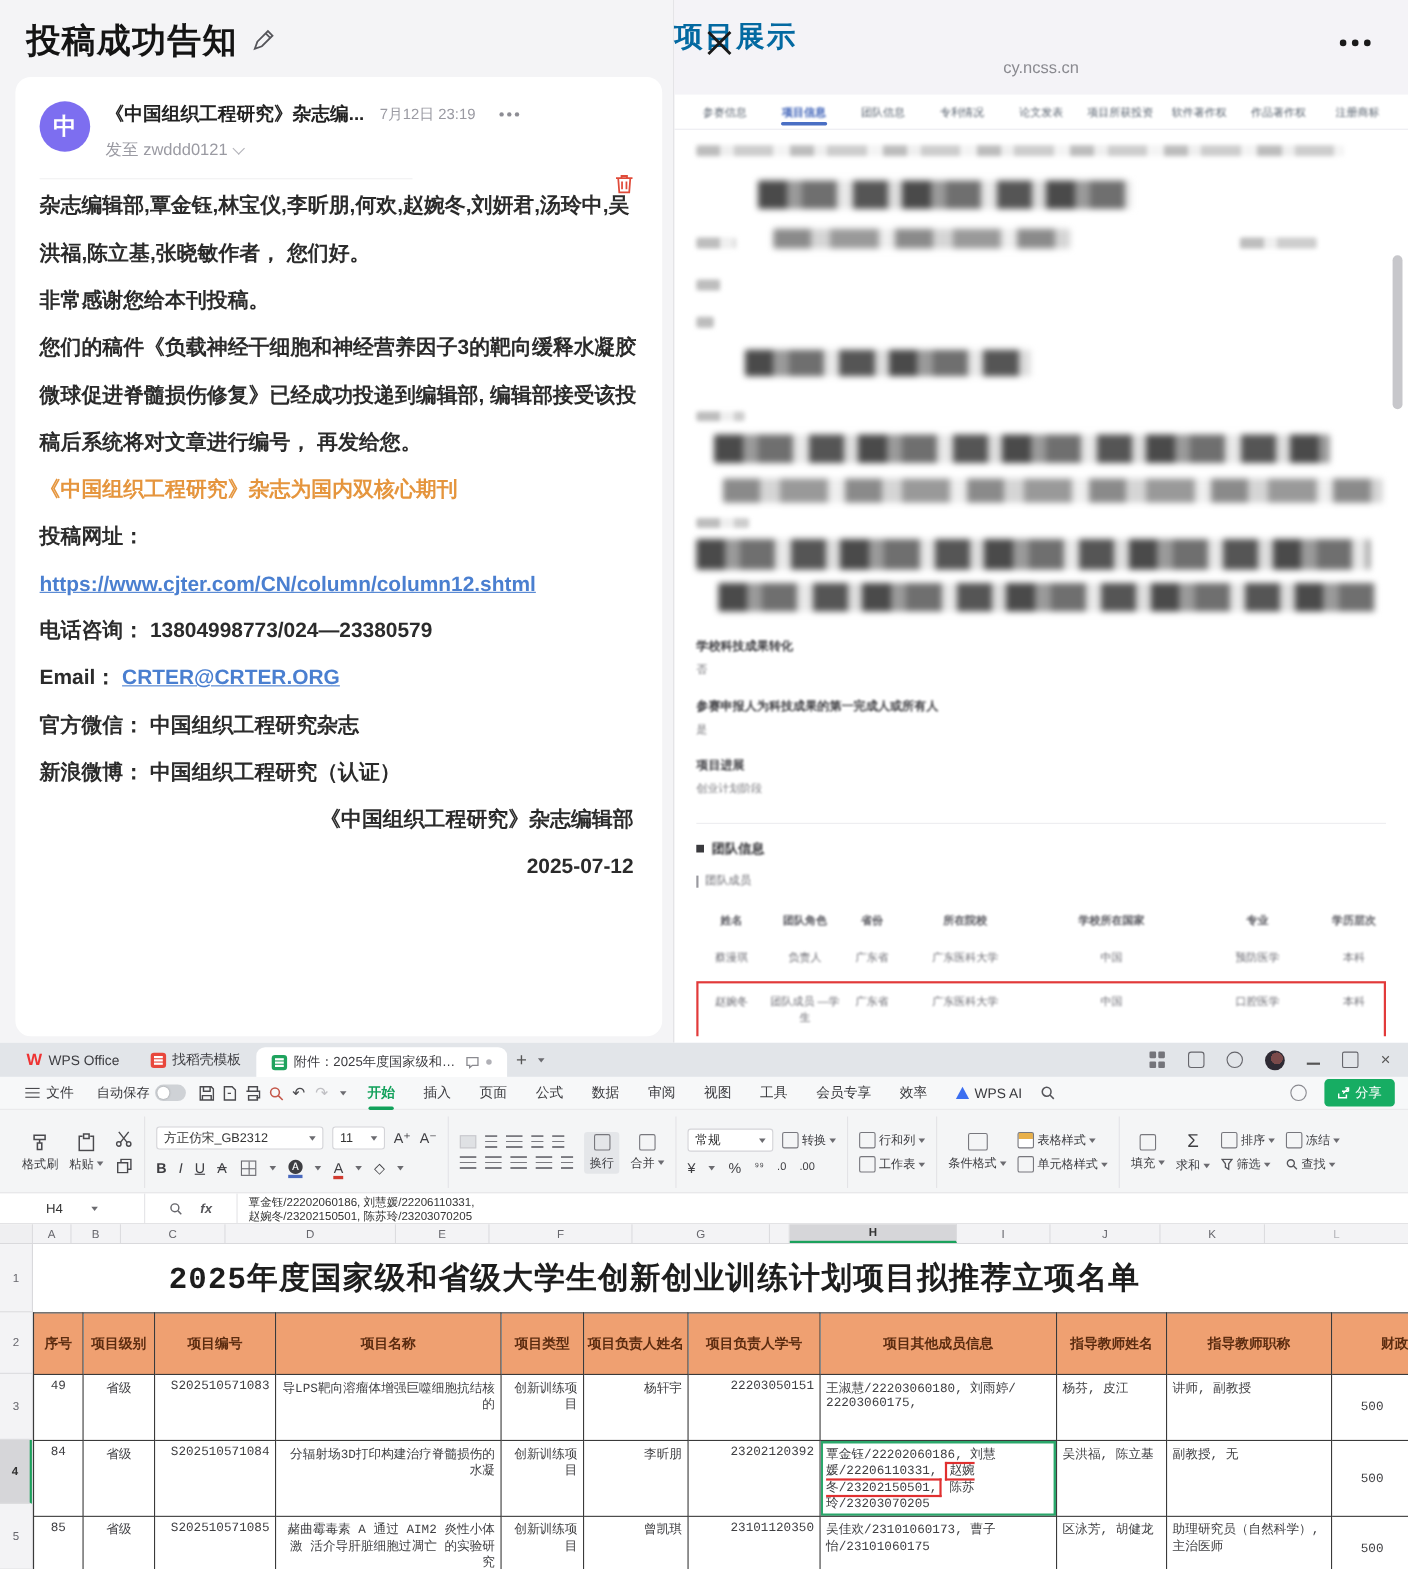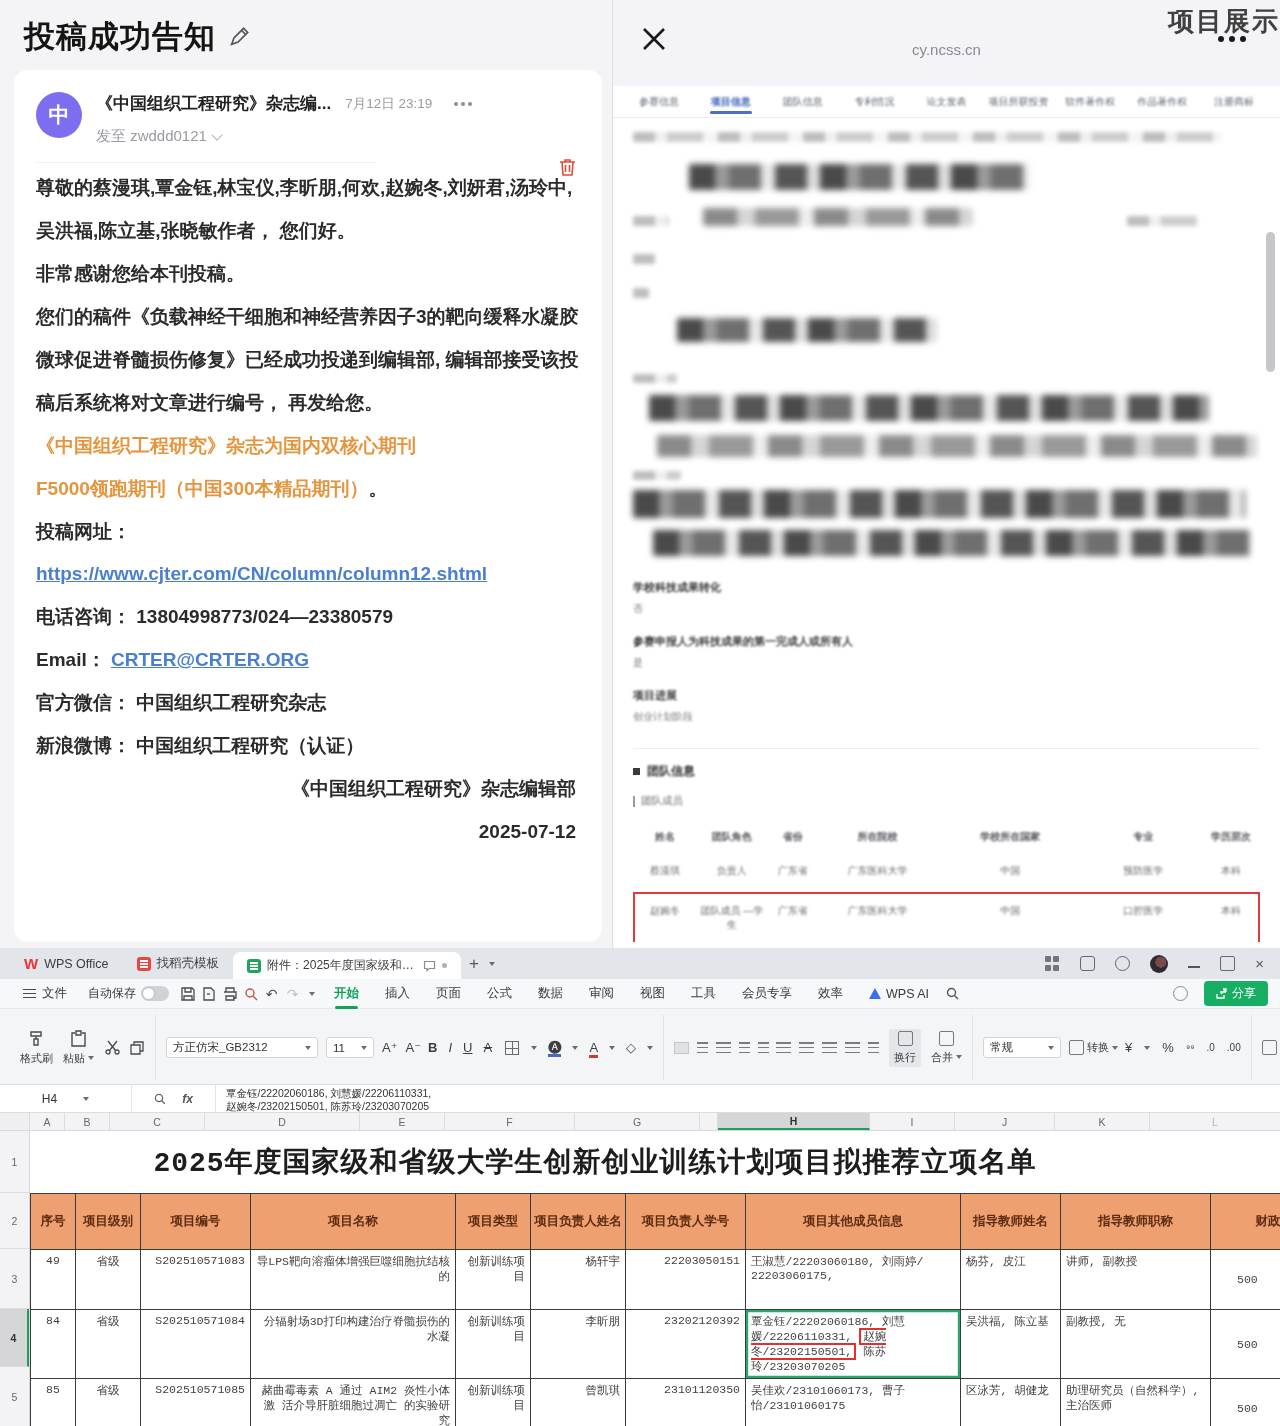--- a/index.html
+++ b/index.html
@@ -33,21 +33,21 @@
   .mail-body { font-size:19px; font-weight:650; color:#2b2b2b; line-height:2.26; }
   .mail-body p { margin:0; }
   .orange { color:#e5953d; }
   .mlink { color:#4a7fd0; text-decoration:underline; font-weight:700; cursor:pointer; }
   .sig { text-align:right; padding-right:6px; }
 
   
   .mini-panel { width:668px; height:948px; background:#fff; border-left:1px solid #dedee2; position:relative; }
   .mp-header { height:86px; background:#f4f3f7; position:relative; }
   .mp-close { position:absolute; left:26px; top:24px; cursor:pointer; }
-  .mp-title { text-align:right; font-size:26px; font-weight:800; color:#404040; padding-top:4px; letter-spacing:2px; }
+  .mp-title { text-align:left; font-size:26px; font-weight:800; color:#0369a1; padding-top:16px; letter-spacing:2px; }
   .mp-domain { text-align:center; font-size:15px; color:#8a8a90; margin-top:2px; }
   .mp-more { position:absolute; right:34px; top:36px; display:flex; gap:5px; cursor:pointer; }
   .mp-more i { width:6px; height:6px; border-radius:50%; background:#1a1a1a; }
   .mp-tabs { display:flex; gap:0; padding:0 10px; height:32px; align-items:flex-end;
              border-bottom:1px solid #ececf0; }
   .mp-tab { flex:1; text-align:center; font-size:10px; color:#5a6470; padding-bottom:8px; position:relative;
             white-space:nowrap; cursor:pointer; }
   .mp-tab.active { color:#3e62b8; font-weight:700; }
   .mp-tab.active::after { content:""; position:absolute; left:50%; transform:translateX(-50%);
             bottom:3px; width:42px; height:3px; background:#4a6fc4; border-radius:2px; }
@@ -127,21 +127,21 @@
   .share-btn { background:#17b express; }
   .share-btn { display:flex; align-items:center; gap:5px; background:#17ad63; color:#fff; font-size:12px;
                padding:4px 12px; border-radius:4px; position:absolute; right:12px; cursor:pointer; }
   .help-circ { position:absolute; right:92px; width:15px; height:15px; border:1.4px solid #8a8a90; border-radius:50%; cursor:pointer; }
 
   .ribbon { height:76px; background:#f4f5f6; border-bottom:1px solid #dfdfe2; display:flex; align-items:stretch;
             padding:6px 6px 4px 10px; gap:0; }
   .rgroup { display:flex; align-items:center; gap:10px; padding:0 10px; border-right:1px solid #e3e3e6; }
   .stack { display:flex; flex-direction:column; align-items:center; justify-content:center; gap:4px; cursor:pointer; }
   .rlabel { font-size:11px; color:#3c3c40; white-space:nowrap; display:flex; align-items:center; gap:3px; }
-  .two-rows { display:flex; flex-direction:row; justify-content:flex-start; gap:7px; }
+  .two-rows { display:flex; flex-direction:column; justify-content:flex-start; gap:7px; }
   .irow { display:flex; align-items:center; gap:8px; }
   .g-ico { width:17px; height:17px; display:inline-flex; align-items:center; justify-content:center; }
   .fake-select { background:#fff; border:1px solid #d4d4d8; border-radius:3px; height:21px; display:flex;
                  align-items:center; justify-content:space-between; padding:0 6px; font-size:11.5px; color:#333; cursor:pointer; }
   .glyph { font-size:13px; color:#3e3e42; cursor:pointer; }
   .bld { font-weight:800; } .ita { font-style:italic; } .und { text-decoration:underline; } .stk { text-decoration:line-through; }
   .fcolor { position:relative; }
   .fcolor::after { content:""; position:absolute; left:0; right:0; bottom:-3px; height:3px; background:#d03a2e; }
   .align-ico { width:15px; height:12px; display:inline-block; background:
       linear-gradient(#7a7a80 0 1.5px, transparent 1.5px 5px, #7a7a80 5px 6.5px, transparent 6.5px 10px, #7a7a80 10px 11.5px, transparent 11.5px); cursor:pointer; }
@@ -221,25 +221,24 @@
         </div>
         <span class="trash">
           <svg width="17" height="18" viewBox="0 0 17 18">
               <path d="M1 4h15M6 4V2h5v2M3 4l1 13h9l1-13M6.5 7v7M10.5 7v7" fill="none" stroke="#e04b3a" stroke-width="1.6"></path>
             </svg>
         </span>
       </div>
       <div class="mc-divider"></div>
 
       <div class="mail-body">
-        <p>尊敬的蔡漫琪,覃金钰,林宝仪,李昕朋,何欢,赵婉冬,刘妍君,汤玲中,吴洪福,陈立基,张晓敏作者， 您们好。</p>
+        <p>杂志编辑部,覃金钰,林宝仪,李昕朋,何欢,赵婉冬,刘妍君,汤玲中,吴洪福,陈立基,张晓敏作者， 您们好。</p>
         <p>非常感谢您给本刊投稿。</p>
         <p>您们的稿件《负载神经干细胞和神经营养因子3的靶向缓释水凝胶微球促进脊髓损伤修复》已经成功投递到编辑部, 编辑部接受该投稿后系统将对文章进行编号， 再发给您。</p>
         <p class="orange">《中国组织工程研究》杂志为国内双核心期刊</p>
-        <p><span class="orange">F5000领跑期刊（中国300本精品期刊）</span><span>。</span></p>
         <p>投稿网址：</p>
         <p>
           <span class="mlink">https://www.cjter.com/CN/column/column12.shtml</span>
         </p>
         <p>
           <span>电话咨询：</span>
           <span>13804998773/024—23380579</span>
         </p>
         <p>
           <span>Email：</span>

